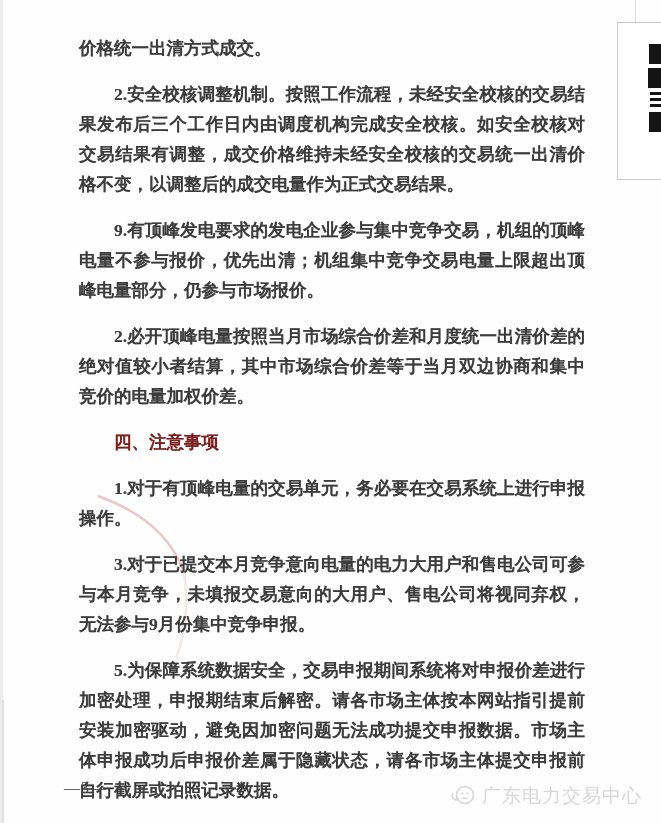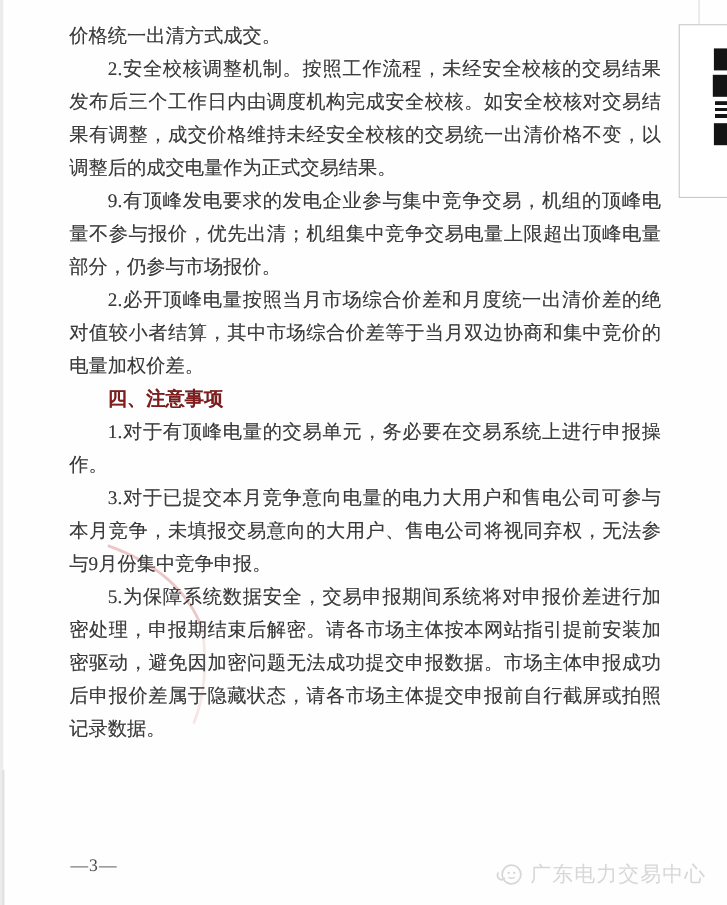--- a/index.html
+++ b/index.html
@@ -21,21 +21,21 @@
   }
   .content{
     position:absolute;left:0;top:0;width:661px;box-sizing:border-box;
     padding:17px 60px 0 63px;
     font-size:17.5px;line-height:30px;
     text-align:justify;word-break:break-all;
     color:#3c3c3c;
     text-shadow:0 0 0.6px rgba(70,70,70,0.55);
     filter:blur(0.2px);
   }
-  .content p{margin:0;}
+  .content p{margin:16px;font-weight:bold;}
   .indent{text-indent:2em;}
   .heading{
     text-indent:2em;font-weight:700;
     font-family:"Liberation Sans","DejaVu Sans",sans-serif;
     color:#7f1d1d;
   }
   .stamp{position:absolute;left:0;top:0;pointer-events:none;}
   .corner-box{
     position:absolute;left:617px;top:22px;width:46px;height:158px;
     background:#ffffff;border:1px solid #c9c9c9;box-sizing:border-box;
@@ -48,21 +48,21 @@
   .f4{left:649px;top:112px;width:12px;height:20px;}
   .top-tick{
     position:absolute;left:635px;top:0;width:1px;height:22px;background:#dddddd;
   }
   .pagenum{
     position:absolute;left:64px;top:779px;
     font-size:16px;letter-spacing:1px;color:#4a4a4a;
   }
   .watermark{
     position:absolute;left:450px;top:783px;height:24px;
-    display:flex;align-items:center;gap:6px;
+    display:flex;gap:6px;
     color:#d7d7d7;
     font-family:"Liberation Sans","DejaVu Sans",sans-serif;
     font-size:19px;letter-spacing:1px;white-space:nowrap;
   }
   .watermark svg{flex:0 0 auto;}
 </style>
 </head>
 <body>
 
 <div class="scan-page">

